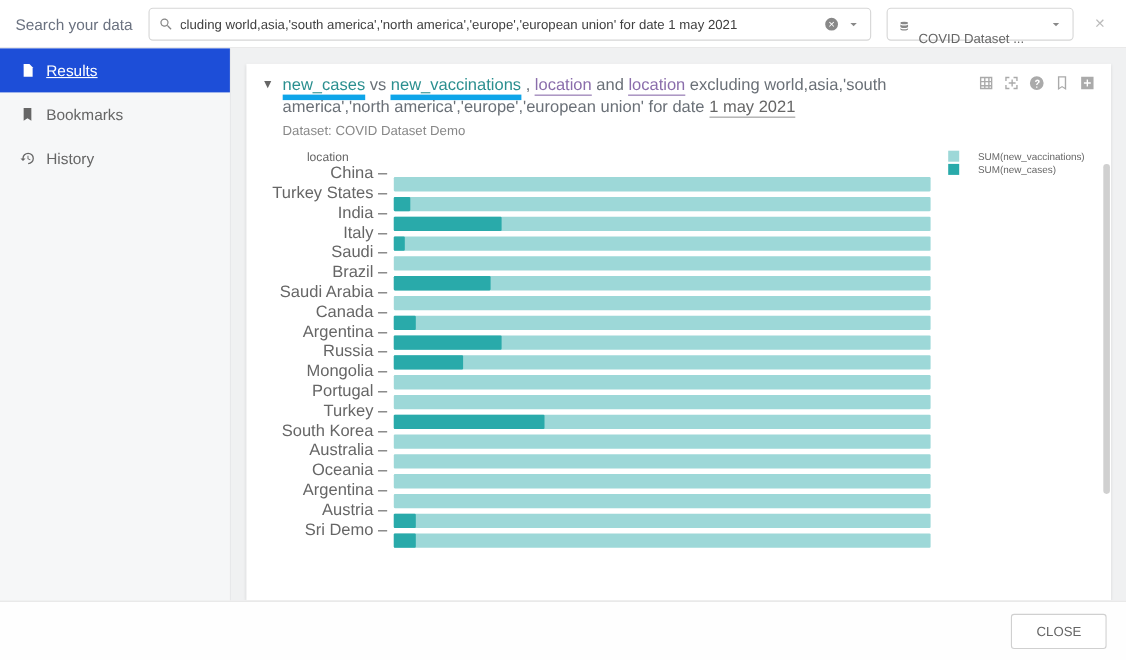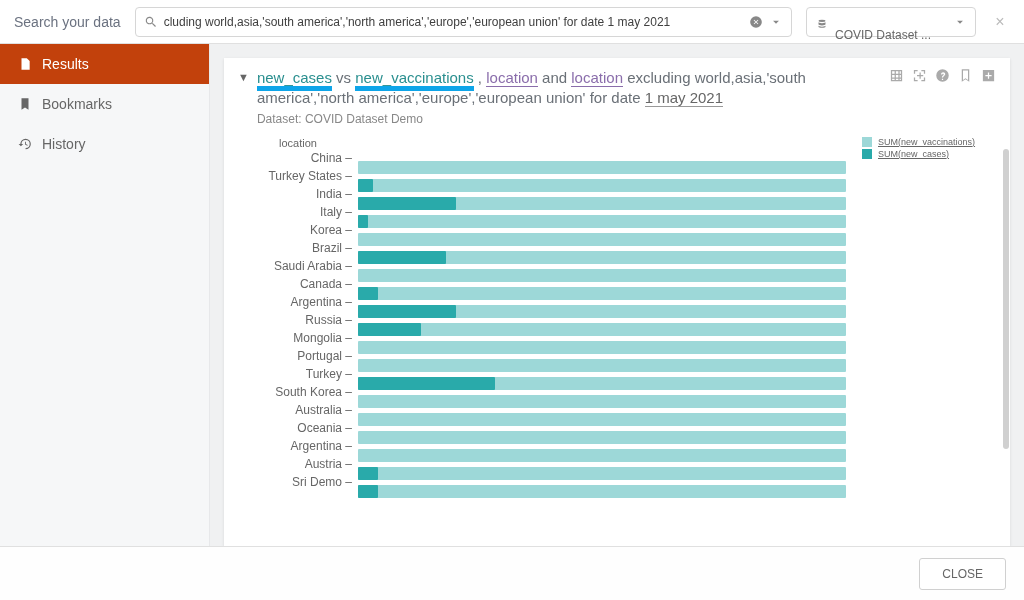--- a/index.html
+++ b/index.html
@@ -10,45 +10,45 @@
 .search-pill { flex:1; height:30px; border:1px solid #d6d6d6; border-radius:4px; display:flex; align-items:center; padding:0 8px; background:#fff; color:#666; font-size:12px; gap:6px; }
 .search-pill .q { flex:1; overflow:hidden; white-space:nowrap; text-overflow:ellipsis; color:#404040; }
 .mini-ic { width:14px; height:14px; fill:#888; flex:0 0 auto; }
 .dataset-pill { width:170px; height:30px; border:1px solid #d6d6d6; border-radius:4px; display:flex; align-items:center; padding:0 8px; gap:6px; color:#666; font-size:12px; background:#fff; }
 .dataset-pill span { flex:1; overflow:hidden; white-space:nowrap; text-overflow:ellipsis;margin-top:26px; }
 .close-x { width:20px; color:#bbb; font-size:16px; text-align:center; cursor:pointer; }
 
 .body { display:flex; height:calc(100% - 44px - 54px); }
 .sidebar { width:210px; background:#f6f7f8; border-right:1px solid #e7e8ea; }
 .nav-item { display:flex; align-items:center; gap:10px; padding:12px 18px; color:#666; font-size:14px; cursor:pointer; }
-.nav-item.active { background:#c2410c; color:#fff; }
+.nav-item.active { background:#1d4ed8; color:#fff;text-decoration:underline; }
 .nav-item svg { width:14px; height:14px; fill:currentColor; }
 
 .content { flex:1; background:#f0f1f2; padding:14px 14px 0 14px; overflow:hidden; position:relative; }
 .card { background:#fff; box-shadow:0 1px 3px rgba(0,0,0,.1); height:100%; overflow:hidden; }
 
 .card-header { display:flex; align-items:flex-start; padding:10px 14px 4px 14px; }
 .chev { margin-right:8px; margin-top:3px; color:#666; font-size:11px; }
 .title-block { color:#6a7077; font-size:15px; line-height:1.35; }
 .title-block.dataset { font-size:12px; color:#888; margin-top:2px; }
 .hl-teal { color:#2a8f8f; border-bottom:5px solid #0ea5e9; }
 .hl-purp { color:#8a6dab; border-bottom:1px solid #8a6dab; }
 .hl-date { color:#666; border-bottom:1px solid #999; }
 .hdr-icons { display:flex; gap:8px; margin-left:auto; color:#999; }
 .hdr-icons svg { width:15px; height:15px; fill:#aaa; cursor:pointer; }
 
 .chart-wrap { display:flex; padding:6px 14px 10px 14px; height:360px; position:relative; }
 .axis-col { width:120px; display:flex; flex-direction:column; }
 .axis-title { text-align:center; font-size:11px; color:#666; height:22px; }
-.axis-label { height:18px; font-size:12px; color:#666; text-align:right; padding-right:6px; display:flex; justify-content:flex-end; align-items:center; }
+.axis-label { height:18px; font-size:15px; color:#666; text-align:right; padding-right:6px; display:flex; justify-content:flex-end; align-items:center; }
 .bars-col { flex:1; }
 .row { height:18px; display:flex; align-items:center; }
 .bar { height:13px; border-radius:1px; }
 .legend { width:150px; padding-left:16px; font-size:9px; color:#666; }
-.legend-item { display:flex; align-items:flex-start; gap:6px; margin-bottom:2px;text-decoration:underline; }
+.legend-item { display:flex; align-items:flex-start; gap:17px; margin-bottom:2px; }
 .swatch { width:10px; height:10px; }
 .scroll-thumb { position:absolute; right:1px; top:18px; width:6px; height:300px; background:#d0d0d0; border-radius:3px; }
 
 .footer { position:absolute; bottom:0; left:0; right:0; height:54px; border-top:1px solid #e0e0e0; display:flex; align-items:center; justify-content:flex-end; padding:0 18px; background:#fefefe; }
 .close-btn { border:1px solid #d0d0d0; background:#fff; color:#666; padding:8px 22px; border-radius:3px; font-size:12px; cursor:pointer; }
 </style>
 </head>
 <body>
 
 <div class="topbar">
@@ -129,21 +129,21 @@
       </div>
 
       <div class="chart-wrap">
         <div class="axis-col">
           <div class="axis-title">location</div>
           <div id="axis-labels">
               <div class="axis-label">China –</div>
               <div class="axis-label">Turkey States –</div>
               <div class="axis-label">India –</div>
               <div class="axis-label">Italy –</div>
-              <div class="axis-label">Korea –</div>
+              <div class="axis-label">Saudi –</div>
               <div class="axis-label">Brazil –</div>
               <div class="axis-label">Saudi Arabia –</div>
               <div class="axis-label">Canada –</div>
               <div class="axis-label">Argentina –</div>
               <div class="axis-label">Russia –</div>
               <div class="axis-label">Mongolia –</div>
               <div class="axis-label">Portugal –</div>
               <div class="axis-label">Turkey –</div>
               <div class="axis-label">South Korea –</div>
               <div class="axis-label">Australia –</div>

